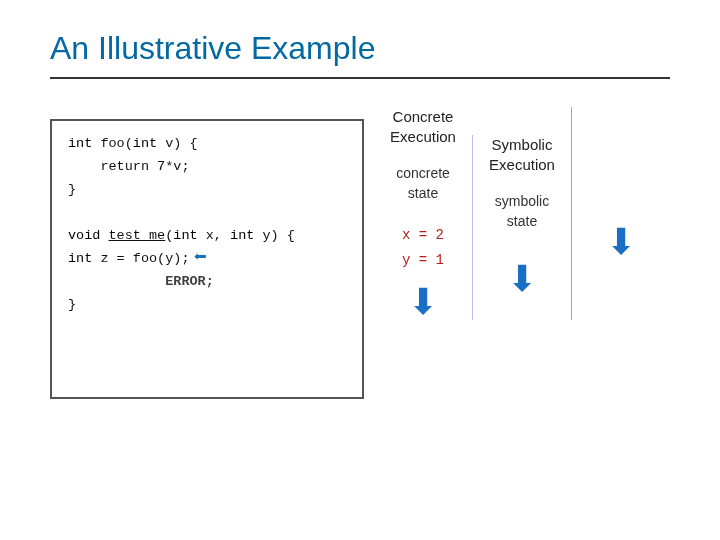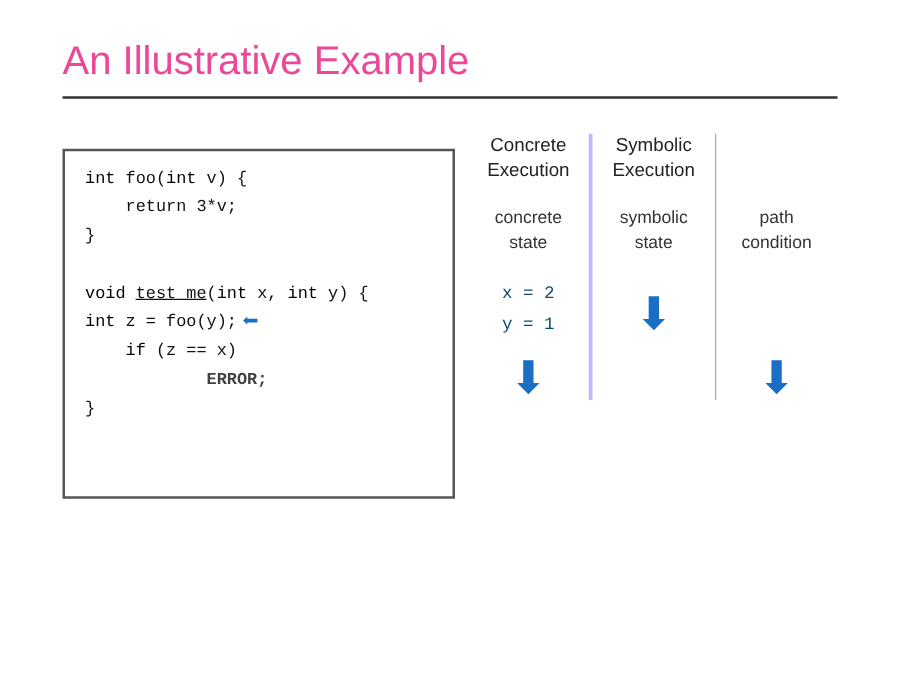--- a/index.html
+++ b/index.html
@@ -15,21 +15,21 @@
     .slide {
       width: 720px;
       height: 540px;
       padding: 30px 50px;
       position: relative;
     }
 
     .slide-title {
       font-size: 32px;
       font-weight: normal;
-      color: #ec4899;
+      color: #0369a1;
       margin-bottom: 10px;
     }
 
     .title-underline {
       border: none;
       border-top: 2px solid #333;
       margin-bottom: 28px;
     }
 
     .content-area {
@@ -85,21 +85,21 @@
     .cell-label {
       font-size: 14px;
       color: #333;
       text-align: center;
       line-height: 1.4;
       margin-bottom: 20px;
     }
 
     .cell-value {
       font-size: 14px;
-      color: #0c4a6e;
+      color: #b91c1c;
       text-align: center;
       line-height: 1.8;
       font-family: 'Courier New', monospace;
     }
 
     
     .arrow-down {
       color: #1a6fc4;
       font-size: 36px;
       margin-top: 10px;
@@ -110,45 +110,45 @@
       display: flex;
       flex-direction: column;
       align-items: center;
     }
 
     .path-col {
       border-left: 1px solid #aaa;
     }
 
     .symbolic-col {
-      border-left: 3px solid #c4b5fd;
+      border-left: 1px solid #c4b5fd;
+      margin-top: 28px;
     }
 
     
     sub {
       font-size: 10px;
     }
   </style>
 </head>
 <body>
 
 <div class="slide">
   <h1 class="slide-title">An Illustrative Example</h1>
   <hr class="title-underline">
 
   <div class="content-area">
 
     <div class="code-box">
       <div class="code-line"><span class="code-keyword">int</span> foo(<span class="code-keyword">int</span> v) {</div>
-      <div class="code-line">    return 3*v;</div>
+      <div class="code-line">    return 7*v;</div>
       <div class="code-line">}</div>
       <div class="code-line">&nbsp;</div>
       <div class="code-line"><span class="code-keyword">void</span> <span class="code-testme">test_me</span>(<span class="code-keyword">int</span> x, <span class="code-keyword">int</span> y) {</div>
       <div class="code-line" style="display:flex;align-items:center;">    <span class="code-keyword">int</span> z = foo(y);<span style="display:inline-block;margin-left:4px;color:#1a6fc4;font-size:22px;line-height:1;">⬅</span></div>
-      <div class="code-line">    <span class="code-keyword">if</span> (z == x)</div>
       <div class="code-line">            <span class="code-error">ERROR;</span></div>
       <div class="code-line">}</div>
     </div>
 
     <div class="columns-area">
 
       <div class="col">
         <div class="col-header">Concrete<br>Execution</div>
         <div class="col-content">
           <div class="cell-label">concrete<br>state</div>
@@ -163,21 +163,20 @@
         <div class="col-header">Symbolic<br>Execution</div>
         <div class="col-content">
           <div class="cell-label">symbolic<br>state</div>
           <div class="arrow-down">⬇</div>
         </div>
       </div>
 
       <div class="col path-col">
         <div class="col-header">&nbsp;<br>&nbsp;</div>
         <div class="col-content">
-          <div class="cell-label">path<br>condition</div>
           <div class="cell-value">
             &nbsp;<br>&nbsp;
           </div>
           <div class="arrow-down">⬇</div>
         </div>
       </div>
 
     </div>
   </div>
 </div>

